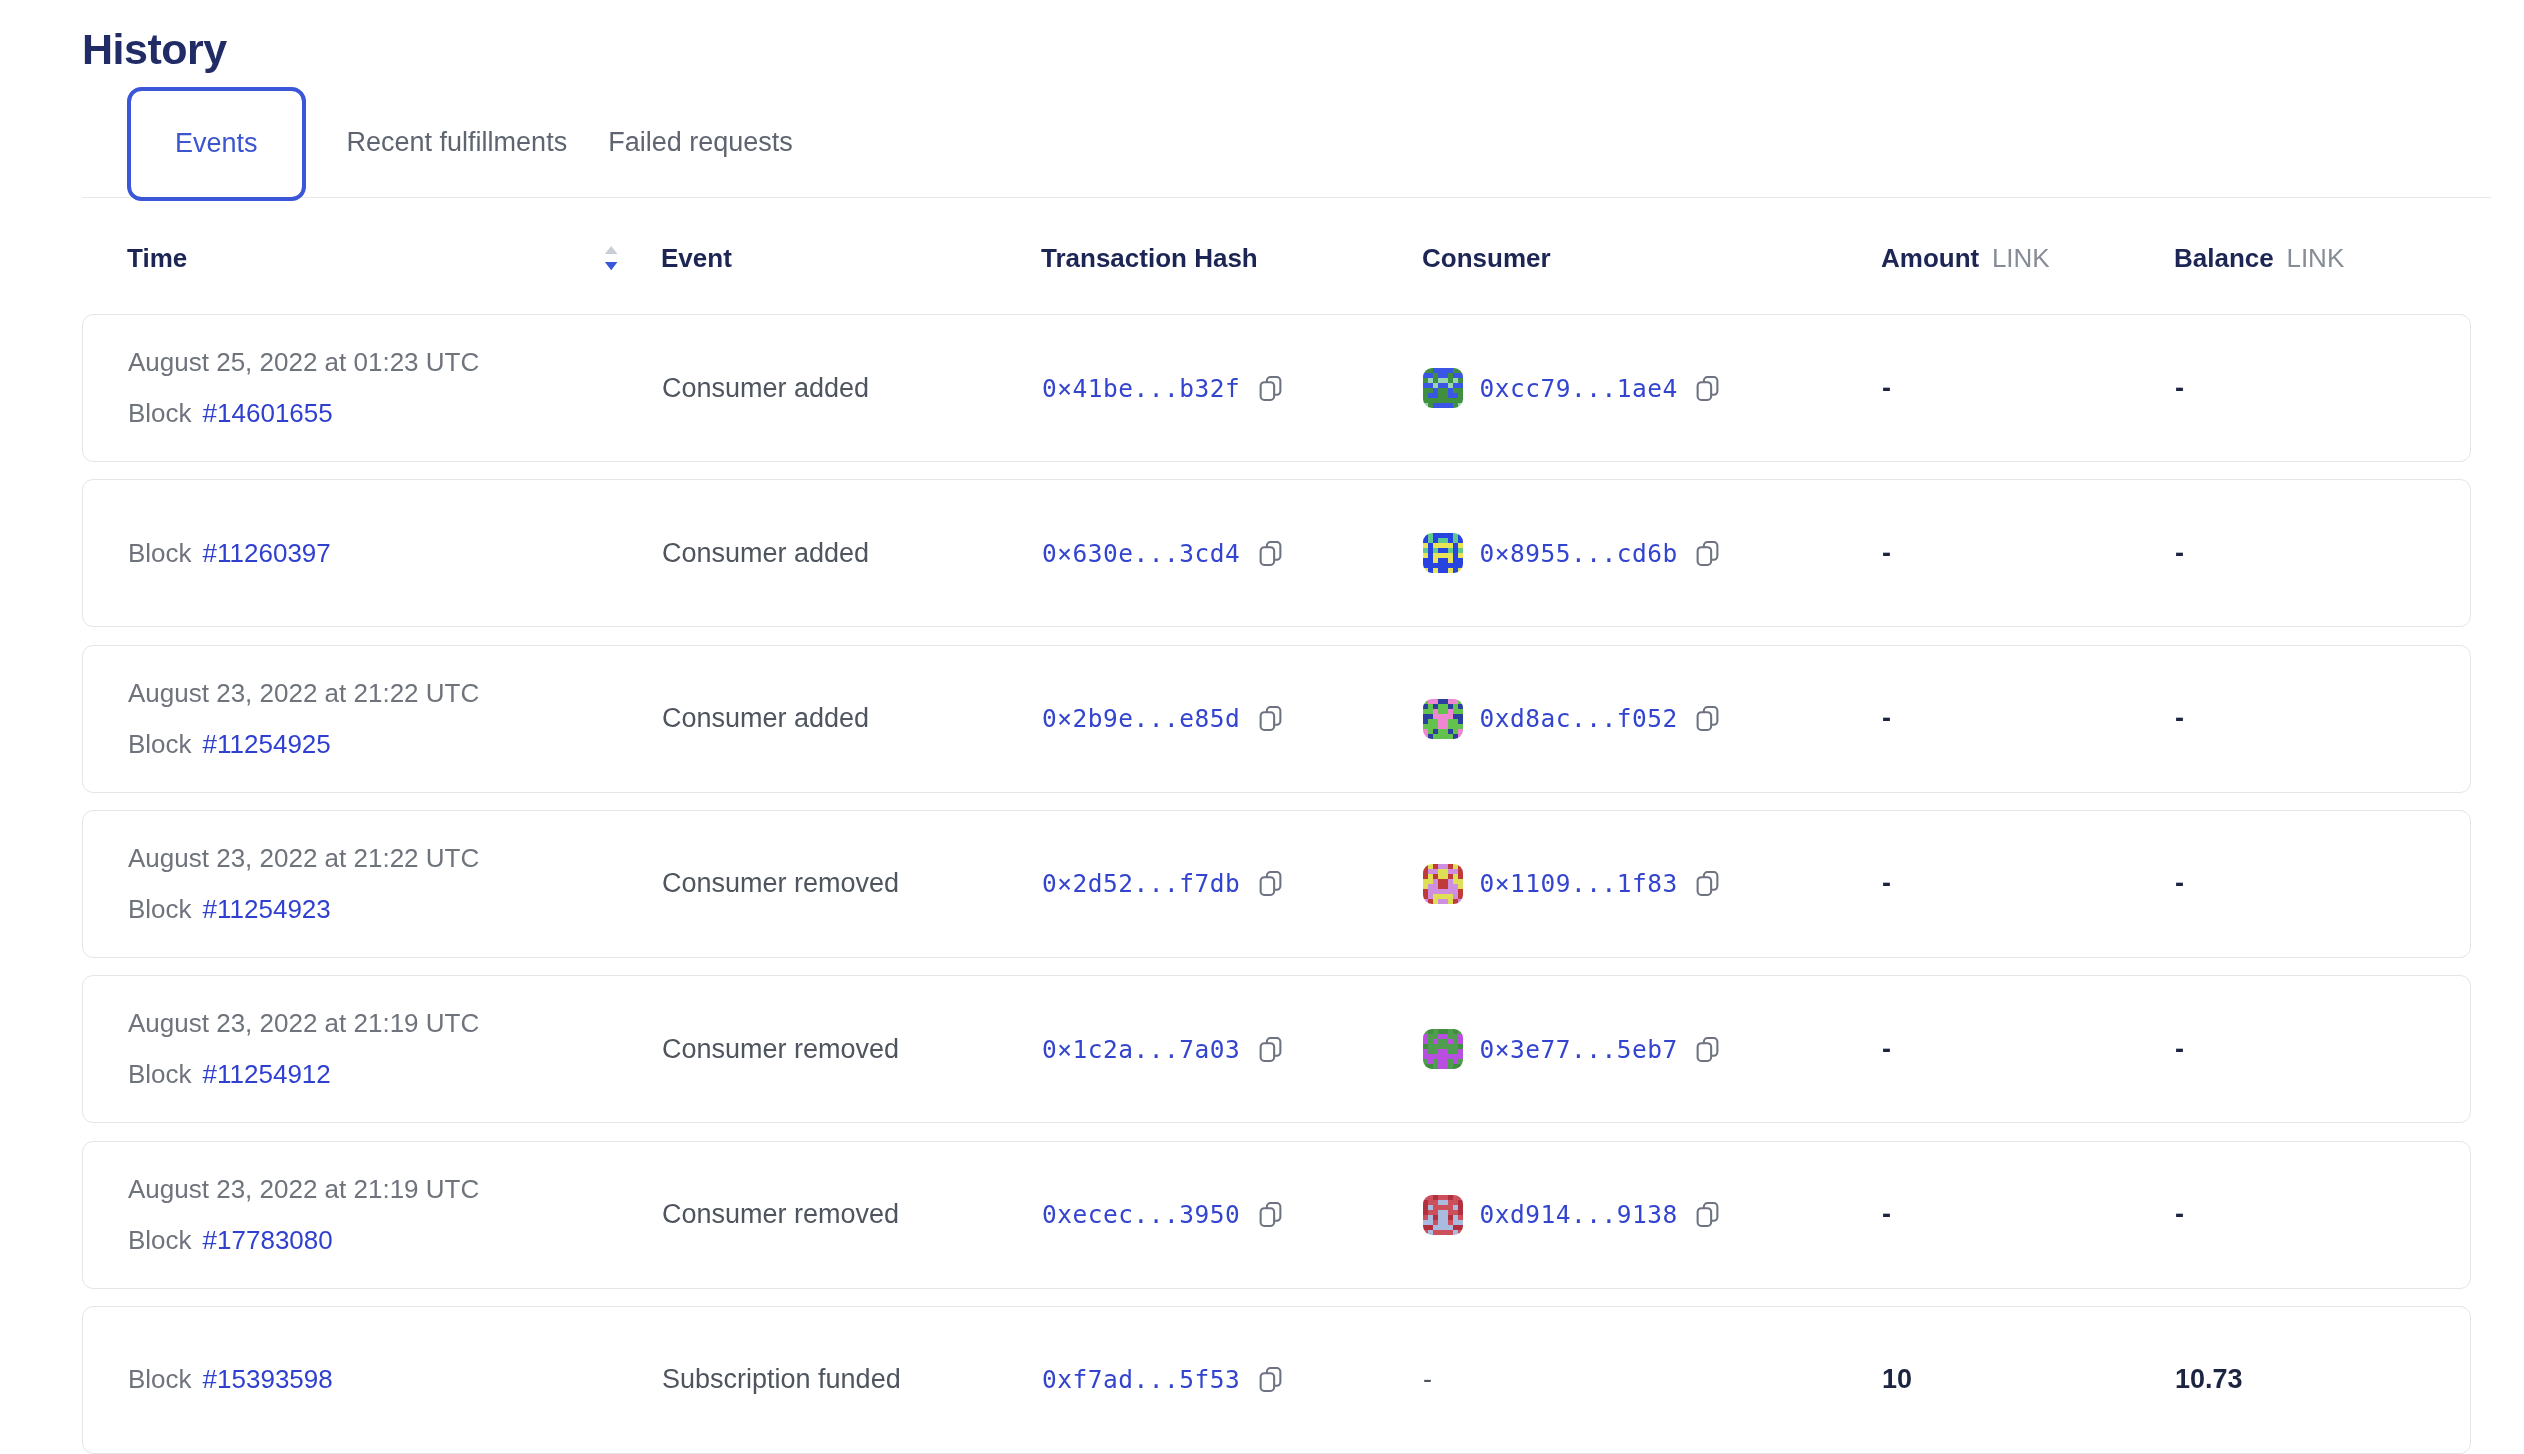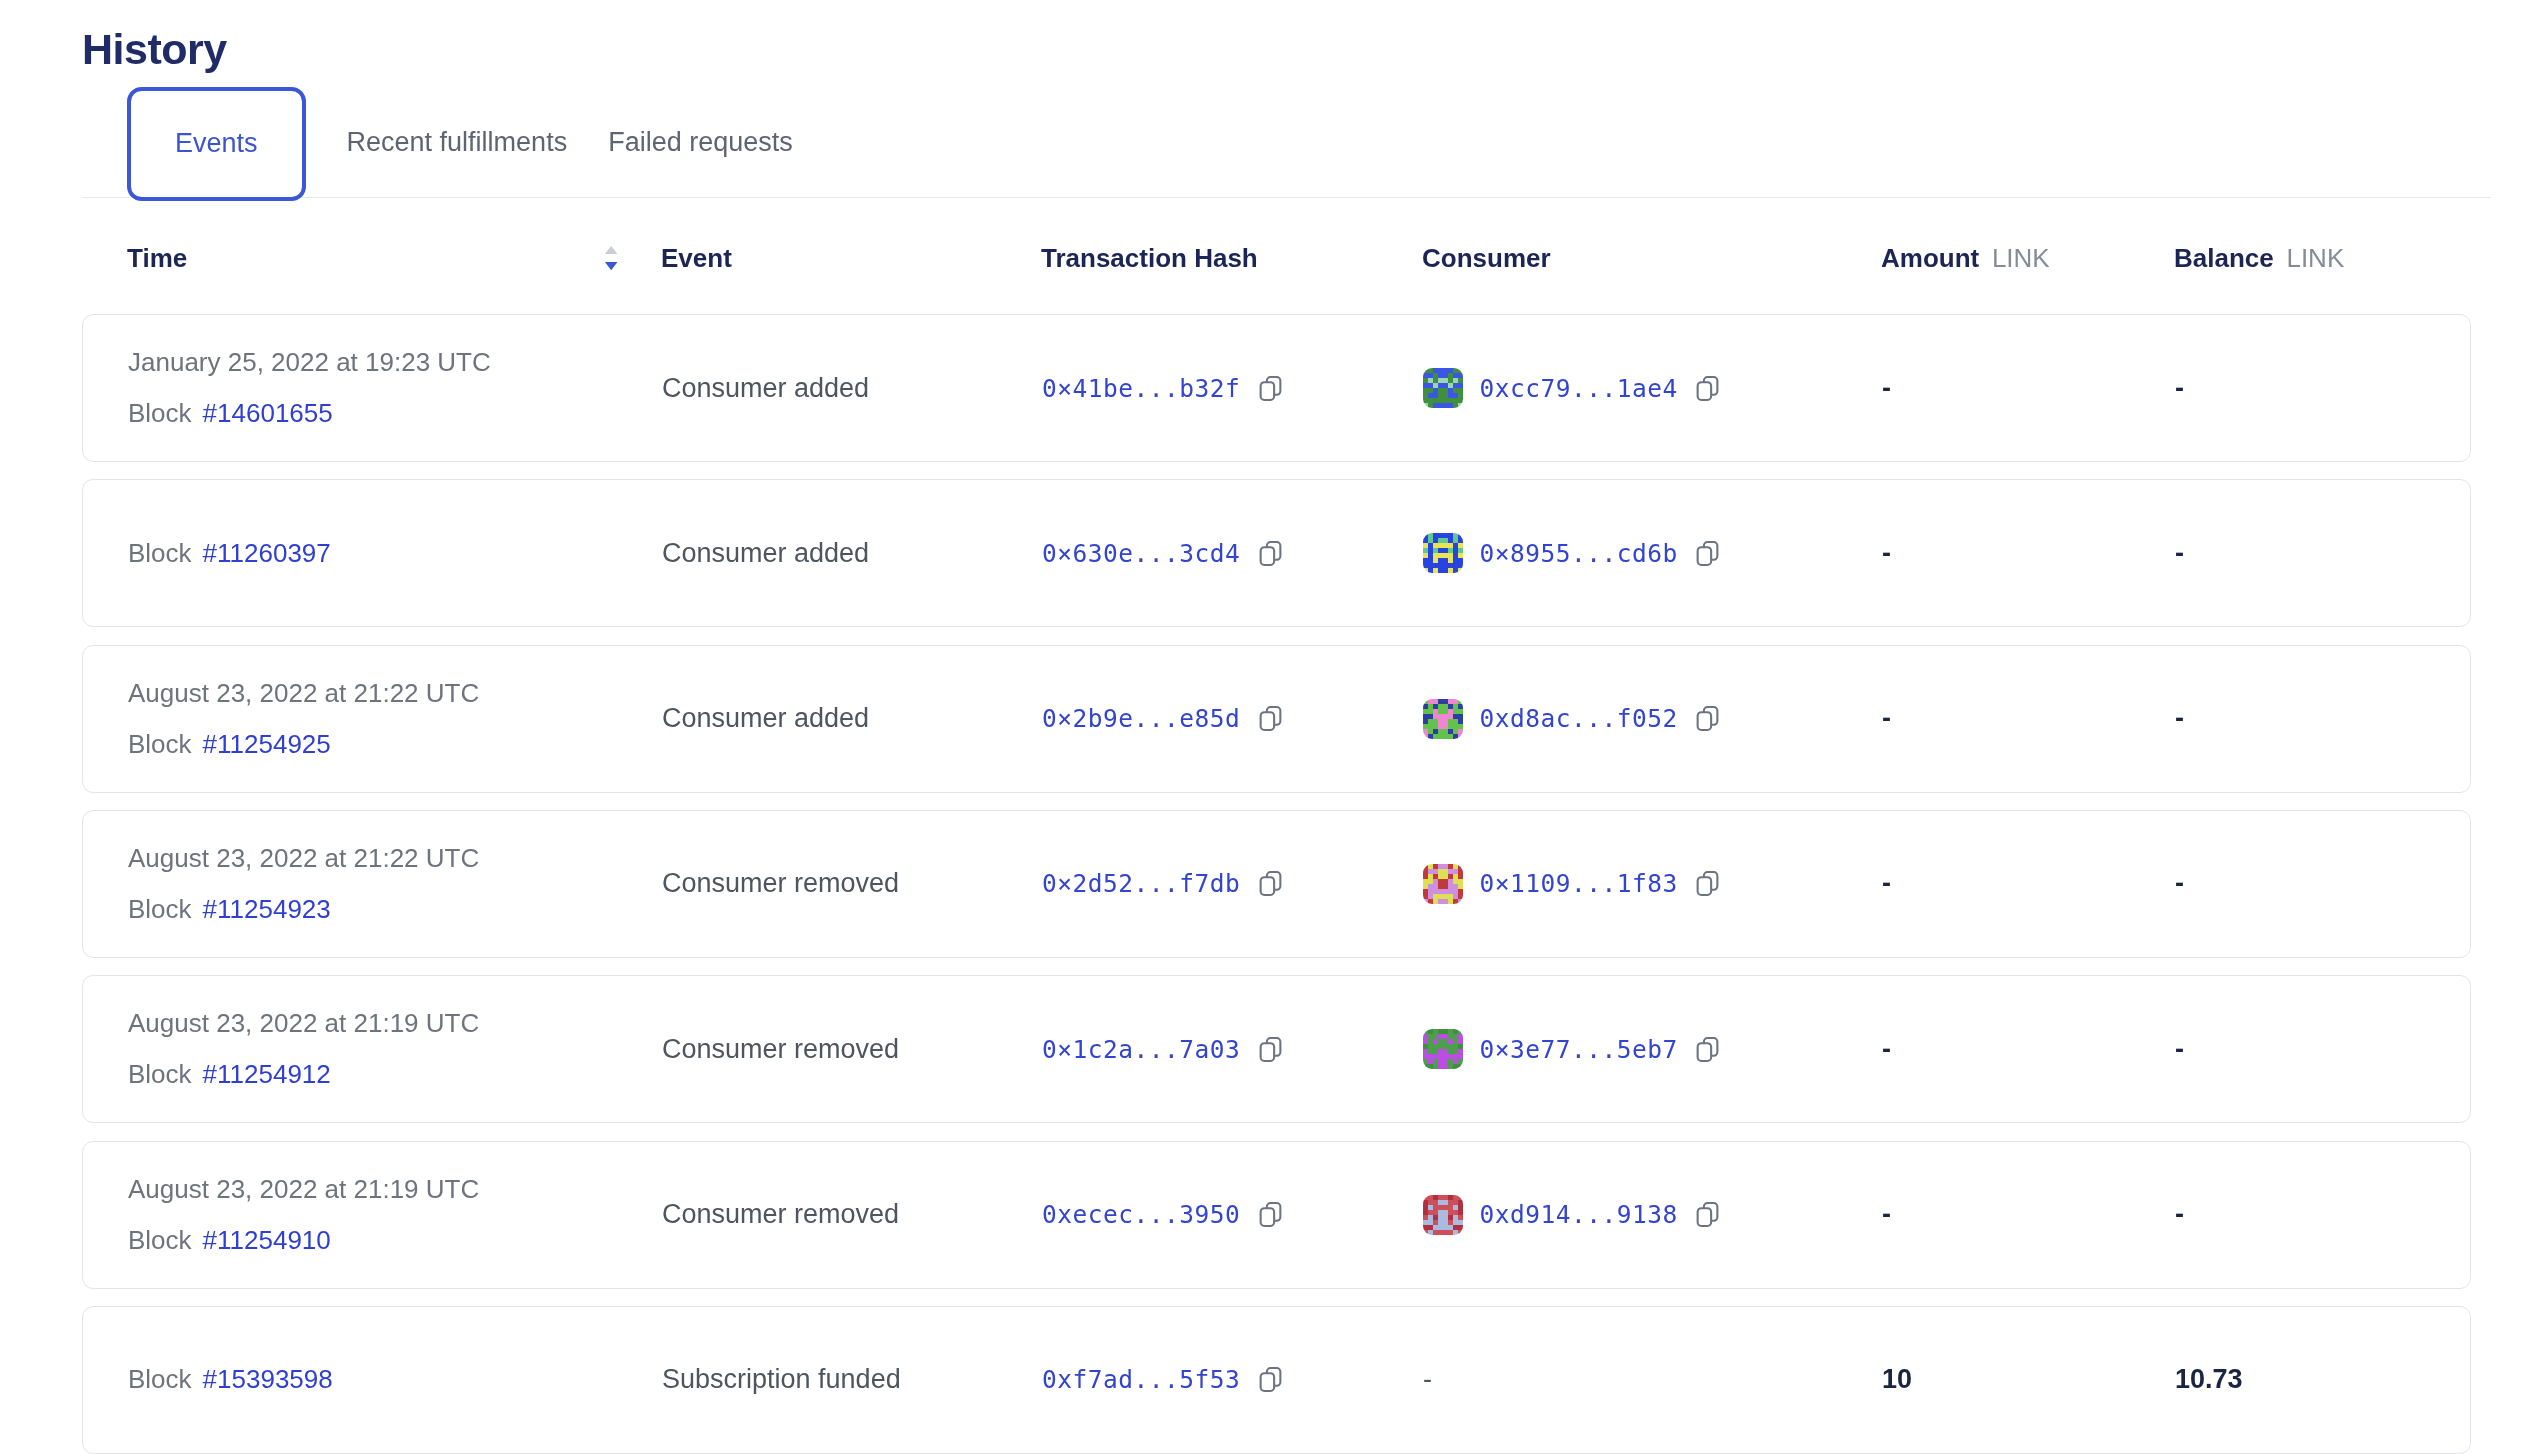--- a/index.html
+++ b/index.html
@@ -109,21 +109,21 @@
     </div>
     <div class="th">
       <span>Balance</span>
       <span class="unit">LINK</span>
     </div>
   </div>
 
   <div id="rows">
       <div class="card grid-cols">
       <div class="cell time">
-        <div class="date">January 25, 2022 at 19:23 UTC</div>
+        <div class="date">August 25, 2022 at 01:23 UTC</div>
         <div class="blockline">
           <span>Block</span>
           <a class="blklink">#14601655</a>
         </div>
       </div>
       <div class="cell event">Consumer added</div>
       <div class="cell tx">
         <a class="hash">0×41be...b32f</a>
         <span class="copy">
           <svg width="27" height="31" viewBox="0 0 26 29" fill="none" stroke="#6d7380" stroke-width="2">
@@ -591,21 +591,21 @@
         </span>
       </div>
       <div class="cell amount">-</div>
       <div class="cell balance">-</div>
     </div>
       <div class="card grid-cols">
       <div class="cell time">
         <div class="date">August 23, 2022 at 21:19 UTC</div>
         <div class="blockline">
           <span>Block</span>
-          <a class="blklink">#11254910</a>
+          <a class="blklink">#17783080</a>
         </div>
       </div>
       <div class="cell event">Consumer removed</div>
       <div class="cell tx">
         <a class="hash">0xecec...3950</a>
         <span class="copy">
           <svg width="27" height="31" viewBox="0 0 26 29" fill="none" stroke="#6d7380" stroke-width="2">
             <rect x="9.5" y="3.5" width="13" height="17" rx="3.5"></rect>
             <rect x="3.5" y="8.5" width="13" height="17" rx="3.5" fill="#ffffff"></rect>
           </svg>

